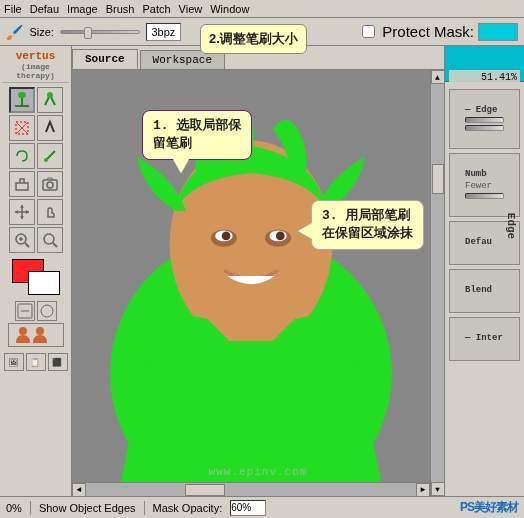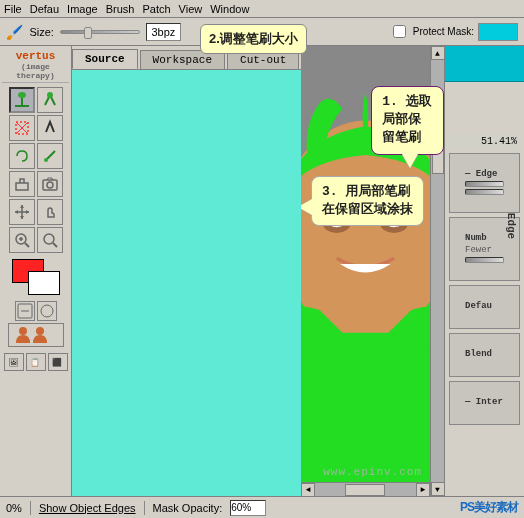--- a/index.html
+++ b/index.html
@@ -56,21 +56,21 @@
       border-radius: 2px;
     }
     .size-input {
       width: 35px;
       height: 18px;
       border: 1px inset #888;
       background: white;
       font-size: 11px;
       text-align: center;
     }
-    .protect-mask { margin-left: auto; font-size: 10px; text-align: right; }
+    .protect-mask { margin-left: auto; font-size: 15px; text-align: right; }
     .protect-checkbox { margin-right: 3px; }
 
     
     .callout {
       position: absolute;
       background: #ffffc0;
       border: 1px solid #888;
       border-radius: 6px;
       padding: 6px 8px;
       font-size: 13px;
@@ -154,21 +154,21 @@
       bottom: 0; right: 0;
       width: 32px; height: 24px;
       background: white;
       border: 1px solid #000;
     }
 
     
     .content-area {
       flex: 1;
       display: flex;
-      flex-direction: row;
+      flex-direction: column;
       background: #5eead4;
       position: relative;
       overflow: hidden;
     }
 
     
     .tabs {
       display: flex;
       background: #d4d0c8;
       border-bottom: 1px solid #808080;
@@ -487,21 +487,20 @@
       <div class="tool-btn" style="width:20px;height:18px; font-size:8px;">📋</div>
       <div class="tool-btn" style="width:20px;height:18px; font-size:8px;">⬛</div>
     </div>
   </div>
 
   <div class="content-area">
 
     <div class="tabs">
       <div class="tab active">Source</div>
       <div class="tab">Workspace</div>
-      <div class="tab">Cut-out</div>
     </div>
 
     <div class="canvas-wrapper">
 
       <svg class="canvas-svg" xmlns="http://www.w3.org/2000/svg" viewBox="0 0 400 380" preserveAspectRatio="xMidYMid slice">
 
         <rect width="400" height="380" fill="#888"></rect>
 
         <ellipse cx="200" cy="280" rx="130" ry="130" fill="#22dd22"></ellipse>
 
@@ -562,21 +561,21 @@
       <div class="scrollbar-h">
         <div class="scroll-btn" style="width:14px;height:14px;border:1px solid #808080;background:#d4d0c8;display:flex;align-items:center;justify-content:center;font-size:8px;cursor:pointer;">◄</div>
         <div style="flex:1;height:14px;background:#b0b0b0;position:relative;">
           <div style="position:absolute;left:30%;width:40px;height:12px;background:#d4d0c8;border:1px solid #808080;top:1px;"></div>
         </div>
         <div class="scroll-btn" style="width:14px;height:14px;border:1px solid #808080;background:#d4d0c8;display:flex;align-items:center;justify-content:center;font-size:8px;cursor:pointer;">►</div>
       </div>
     </div>
   </div>
 
-  <div class="right-panel" style="position:relative;justify-content:center;">
+  <div class="right-panel" style="position:relative;">
 
     <div style="position:absolute;top:0;left:0;width:100%;height:36px;background:#00bbcc;border-bottom:1px solid #008899;"></div>
 
     <div style="position:relative;z-index:2;text-align:right;font-size:10px;color:#000;margin-bottom:4px;margin-top:20px;background:rgba(210,208,200,0.9);padding:2px 3px;">51.41%</div>
 
     <div class="right-panel-section">
       <div class="right-panel-label">— Edge</div>
       <div class="right-mini-slider"></div>
       <div class="right-mini-slider"></div>
     </div>
@@ -599,18 +598,18 @@
       <div class="right-panel-label">— Inter</div>
     </div>
 
     <div style="position:absolute;right:0;top:40%;transform:translateY(-50%) rotate(90deg);font-size:11px;font-weight:bold;color:#333;white-space:nowrap;">Edge</div>
   </div>
 </div>
 
 <div class="statusbar">
   <span>0%</span>
   <div class="status-divider"></div>
-  <span style="cursor:pointer;text-decoration:underline;">Show Object Edges</span>
+  <span style="cursor:pointer;">Show Object Edges</span>
   <div class="status-divider"></div>
   <span>Mask Opacity:</span>
   <input type="text" style="width: 36px; height: 16px; font-size: 10px; border: 1px inset rgb(136, 136, 136); background: white;" value="60%">
   <span class="ps-logo" style="margin-left:auto;font-size:12px;font-weight:bold;color:#1a6bbf;">PS美好素材</span>
 </div>
 
 </body></html>

